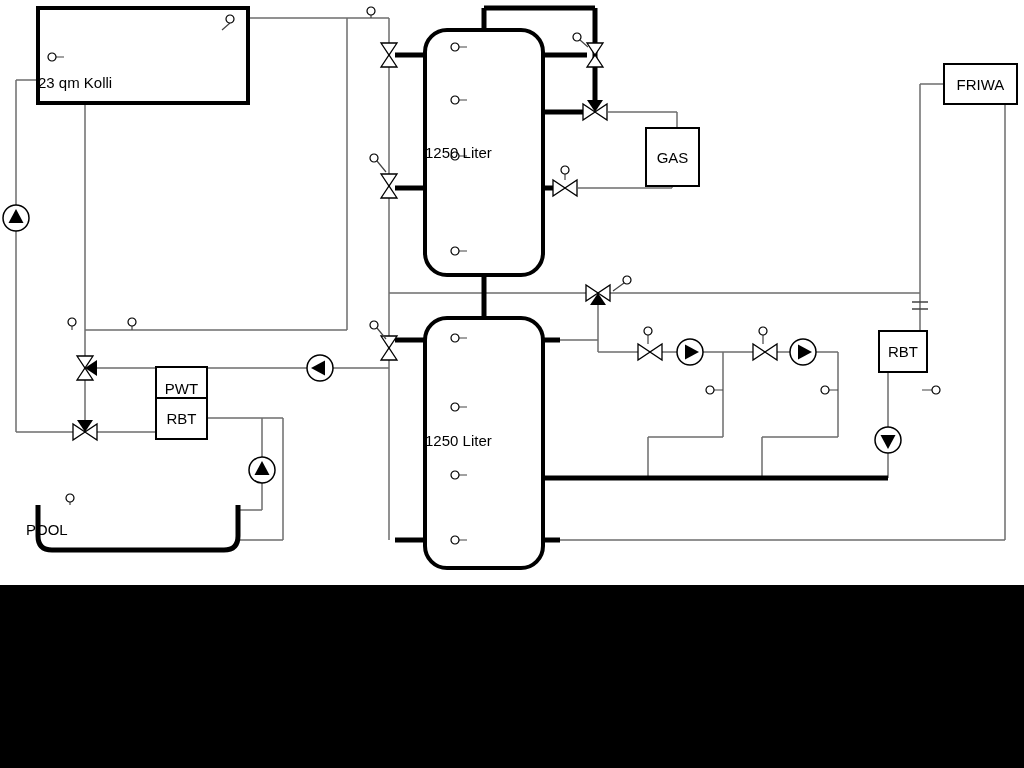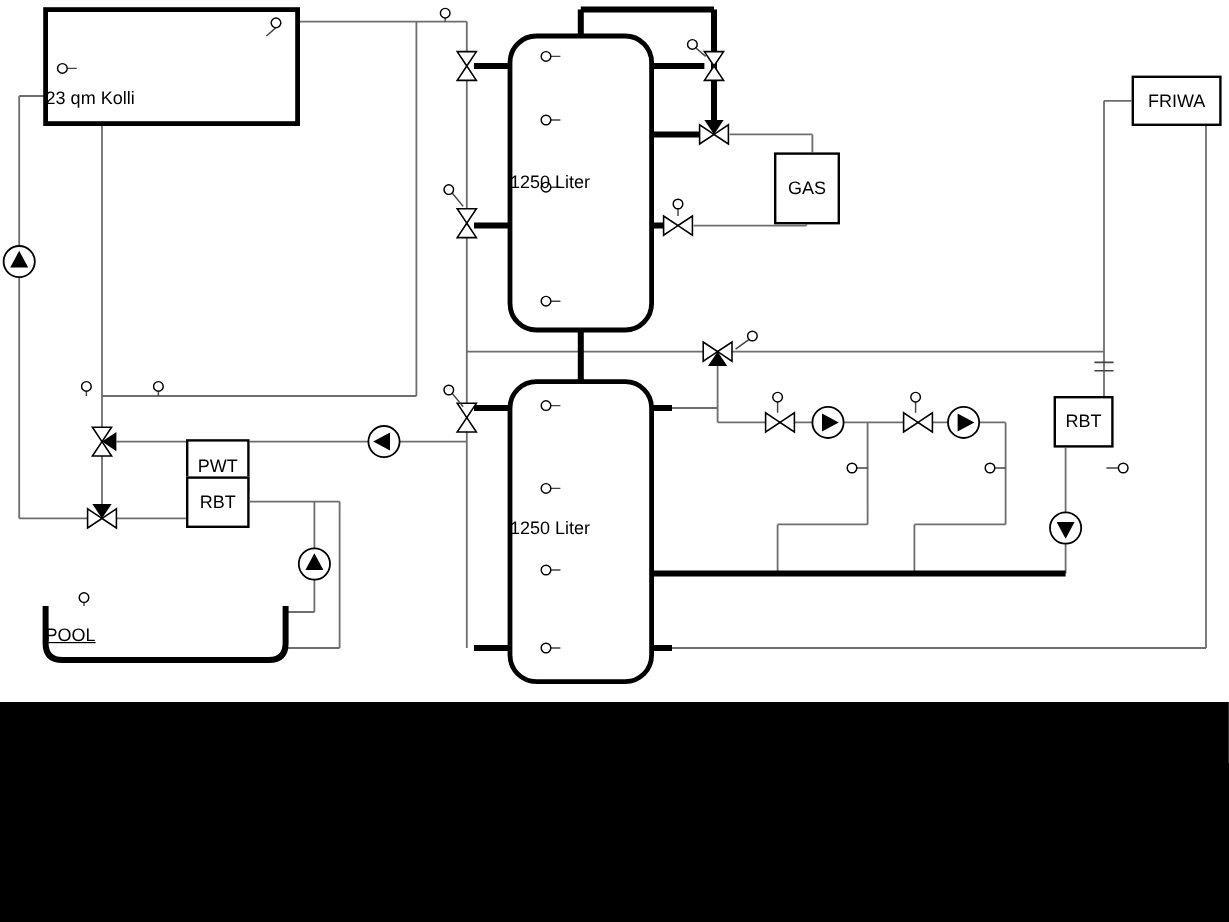--- a/index.html
+++ b/index.html
@@ -125,17 +125,17 @@
 
 <div class="box" style="left:645px;top:127px;width:55px;height:60px;">GAS</div>
 <div class="box" style="left:943px;top:63px;width:75px;height:42px;">FRIWA</div>
 <div class="box" style="left:155px;top:330px;width:53px;height:45px;margin-top:36px;">PWT</div>
 <div class="box" style="left:155px;top:397px;width:53px;height:43px;">RBT</div>
 <div class="box" style="left:878px;top:330px;width:50px;height:43px;">RBT</div>
 
 <div class="lbl" style="left:38px;top:74px;width:210px;">23 qm Kolli</div>
 <div class="lbl" style="left:425px;top:144px;width:118px;">1250 Liter</div>
 <div class="lbl" style="left:425px;top:432px;width:118px;">1250 Liter</div>
-<div class="lbl" style="left:38px;top:521px;width:200px;text-decoration:underline;">POOL</div>
+<div class="lbl" style="left:26px;top:521px;width:200px;">POOL</div>
 
 </div>
 
 <div class="footer"></div>
 
 </body></html>

